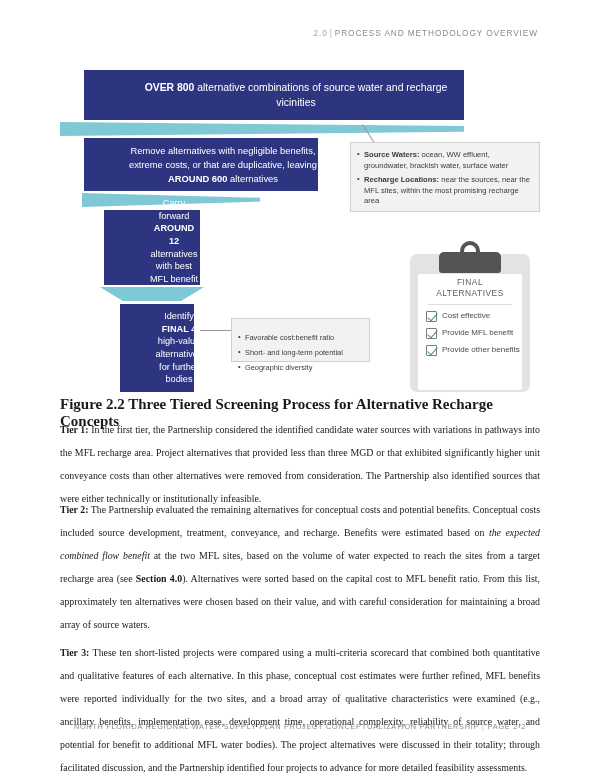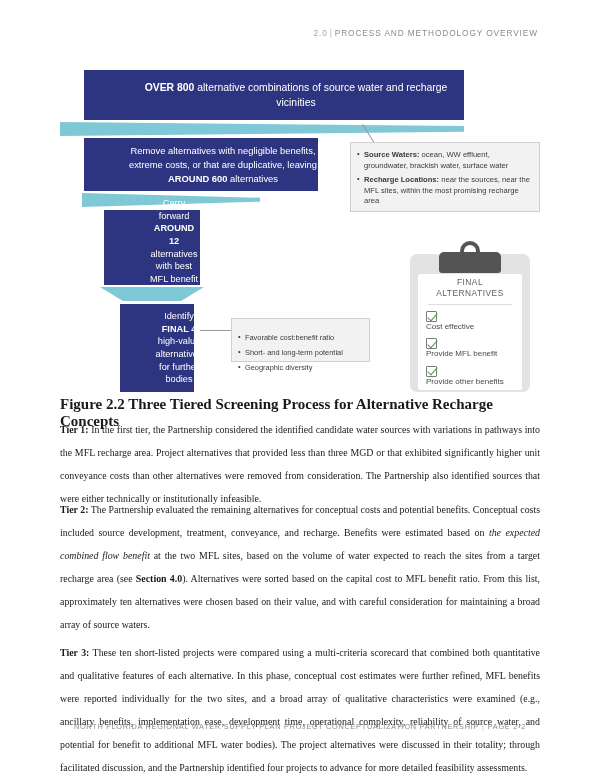--- a/index.html
+++ b/index.html
@@ -268,21 +268,20 @@
     top: 67px;
     width: 94px;
   }
   .cb-item {
     display: flex;
     align-items: flex-start;
     margin-bottom: 6px;
     font-size: 8px;
     line-height: 10.4px;
     color: #4a4a4a;
-    flex-direction: column;
   }
   .cb-check {
     flex: 0 0 auto;
     width: 11px;
     height: 11px;
     border: 1.3px solid #7b7b7b;
     border-radius: 1px;
     margin-right: 5px;
     position: relative;
     box-sizing: border-box;

